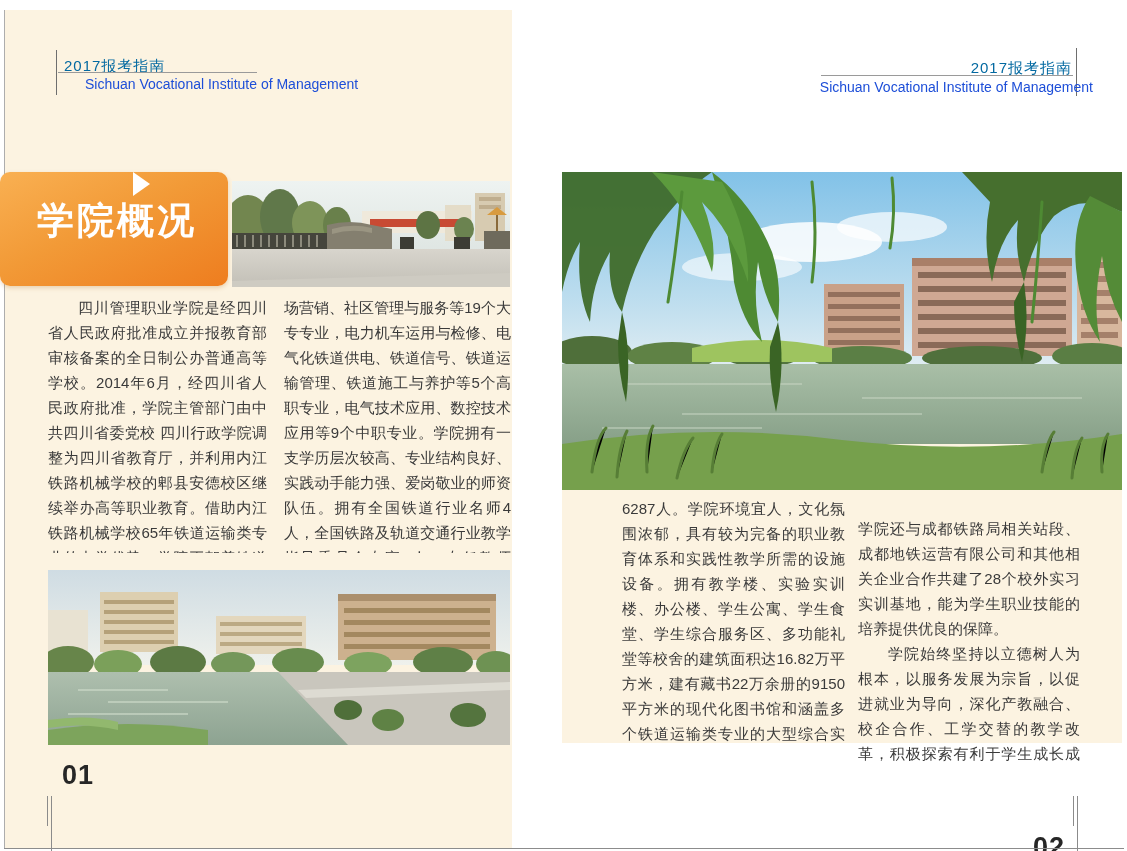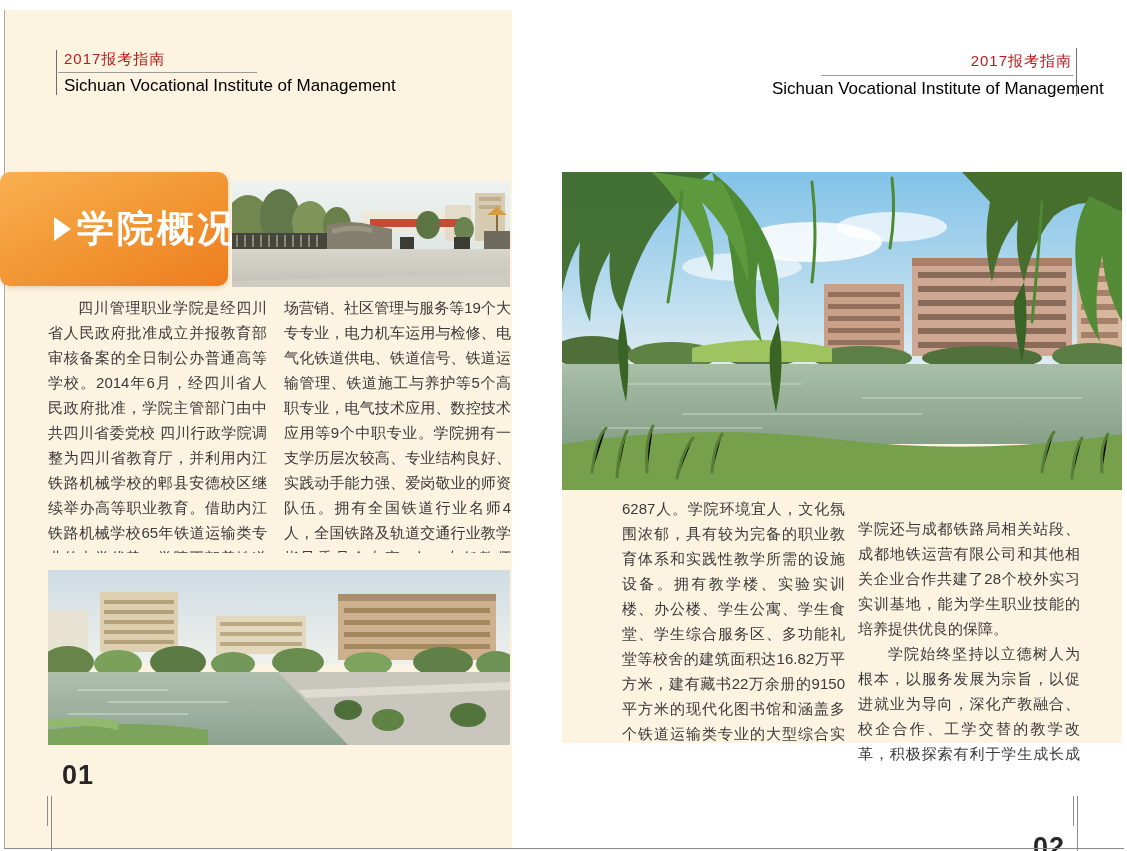--- a/index.html
+++ b/index.html
@@ -10,29 +10,29 @@
   }
   .abs{position:absolute;}
   
   .paper-left{left:5px;top:10px;width:507px;height:838px;background:#fcf3e1;}
   .paper-right{left:562px;top:172px;width:560px;height:571px;background:#fcf3e1;}
   
   .vline{width:1px;background:#6e6e6e;}
   .vline-soft{width:1px;background:#adadad;}
   .hline{height:1px;background:#9a9a9a;}
   
-  .hdr-cn{font-size:15px;color:#b91c1c;letter-spacing:1px;white-space:nowrap;}
-  .hdr-en{font-size:17px;color:#000000;white-space:nowrap;}
+  .hdr-cn{font-size:15px;color:#0369a1;letter-spacing:1px;white-space:nowrap;margin-top:7px;}
+  .hdr-en{font-size:14px;color:#1d4ed8;white-space:nowrap;margin-left:21px;}
   .right-align{text-align:right;}
   
   .banner{
     left:0;top:172px;width:228px;height:114px;border-radius:10px;
     background:linear-gradient(155deg,#f9b052 0%,#f29a37 45%,#ee7d1f 100%);
     box-shadow:0 2px 4px rgba(180,110,30,.25);
-    display:flex;align-items:center;
+    display:flex;align-items:center;flex-direction:column;
   }
   .banner-arrow{
     width:0;height:0;margin-left:54px;
     border-left:17px solid #ffffff;
     border-top:12px solid transparent;
     border-bottom:12px solid transparent;
   }
   .banner-label{
     color:#ffffff;font-size:37px;font-weight:bold;letter-spacing:3px;
     margin-left:6px;white-space:nowrap;

